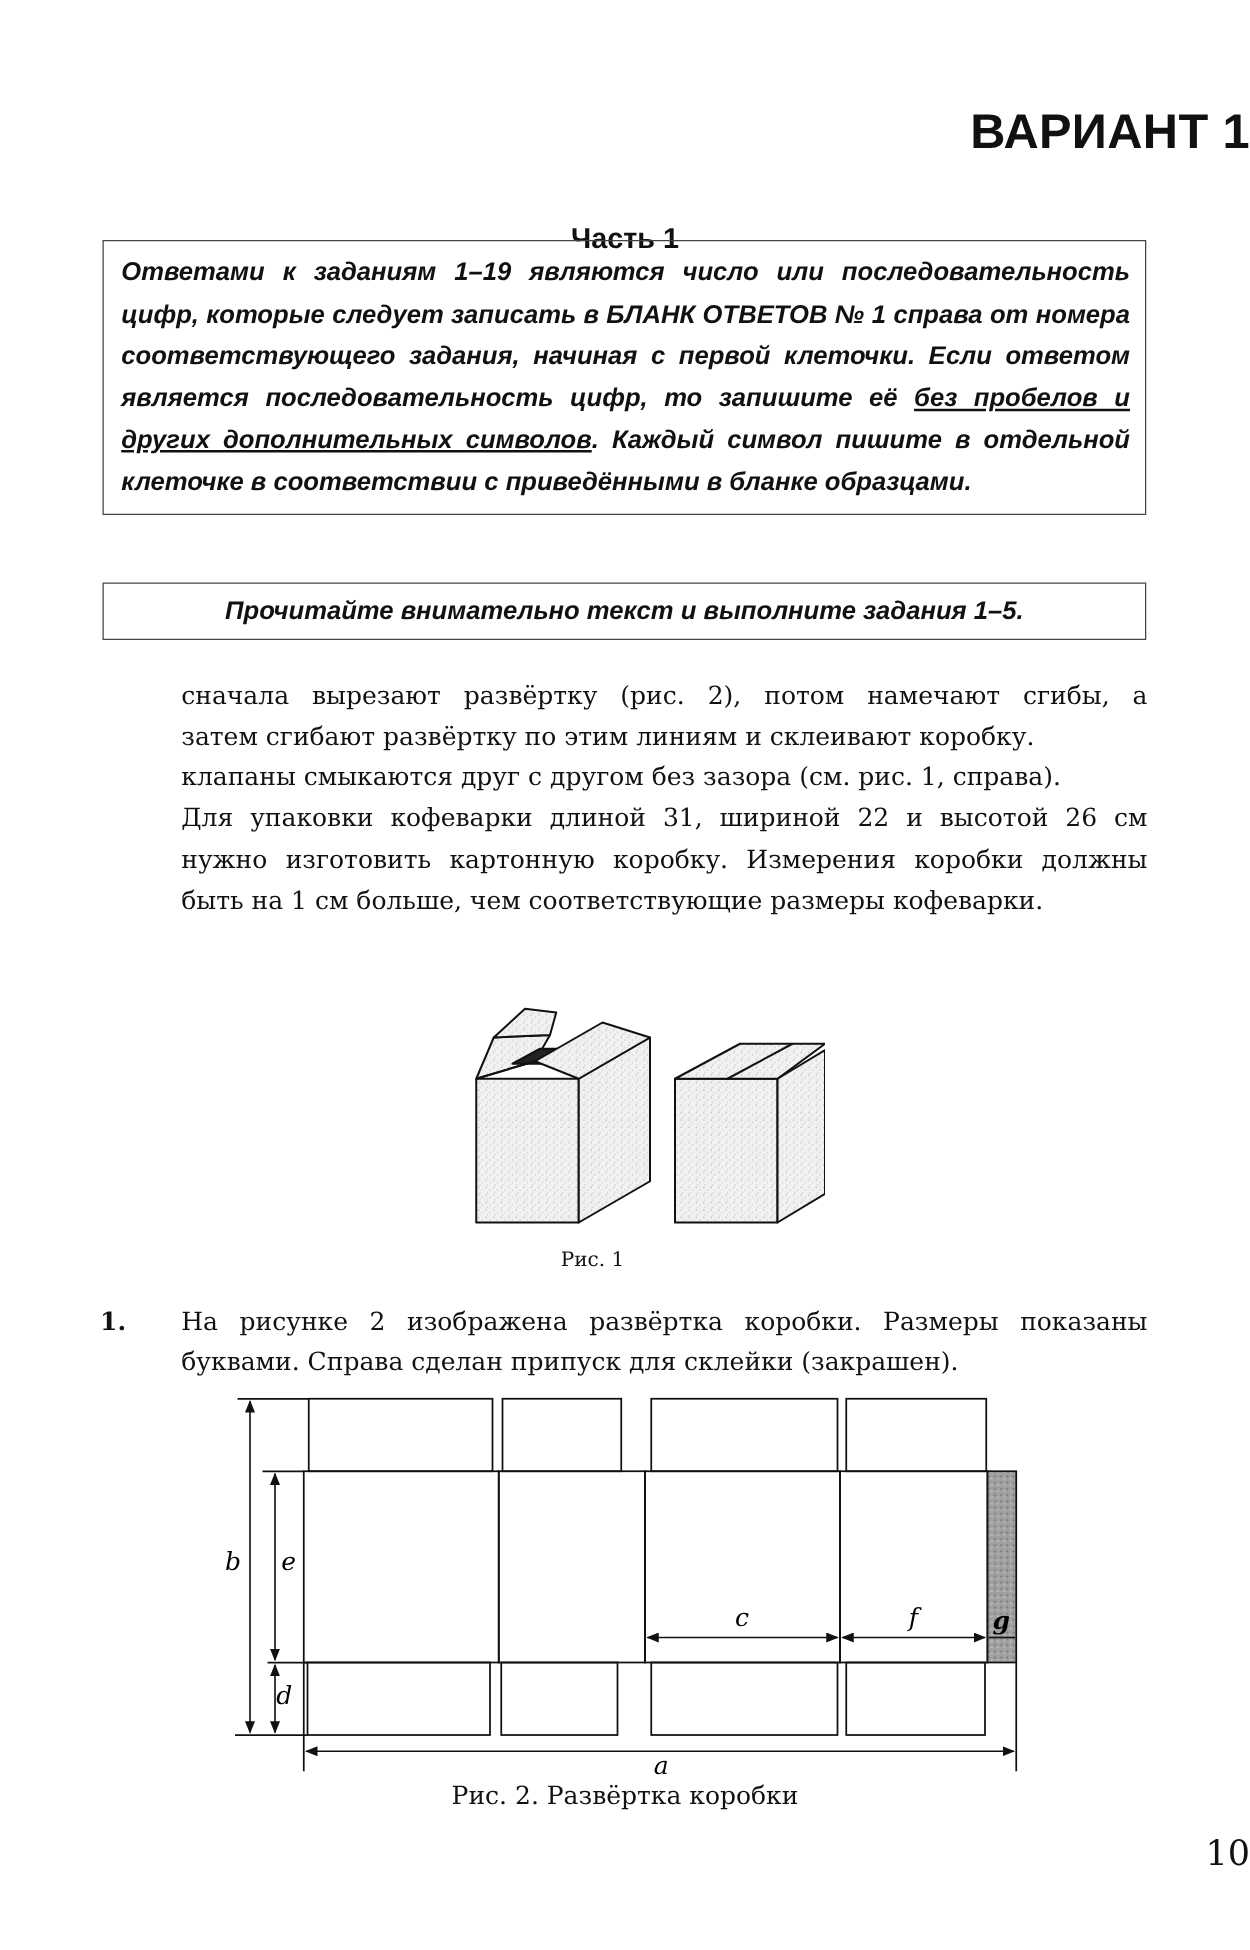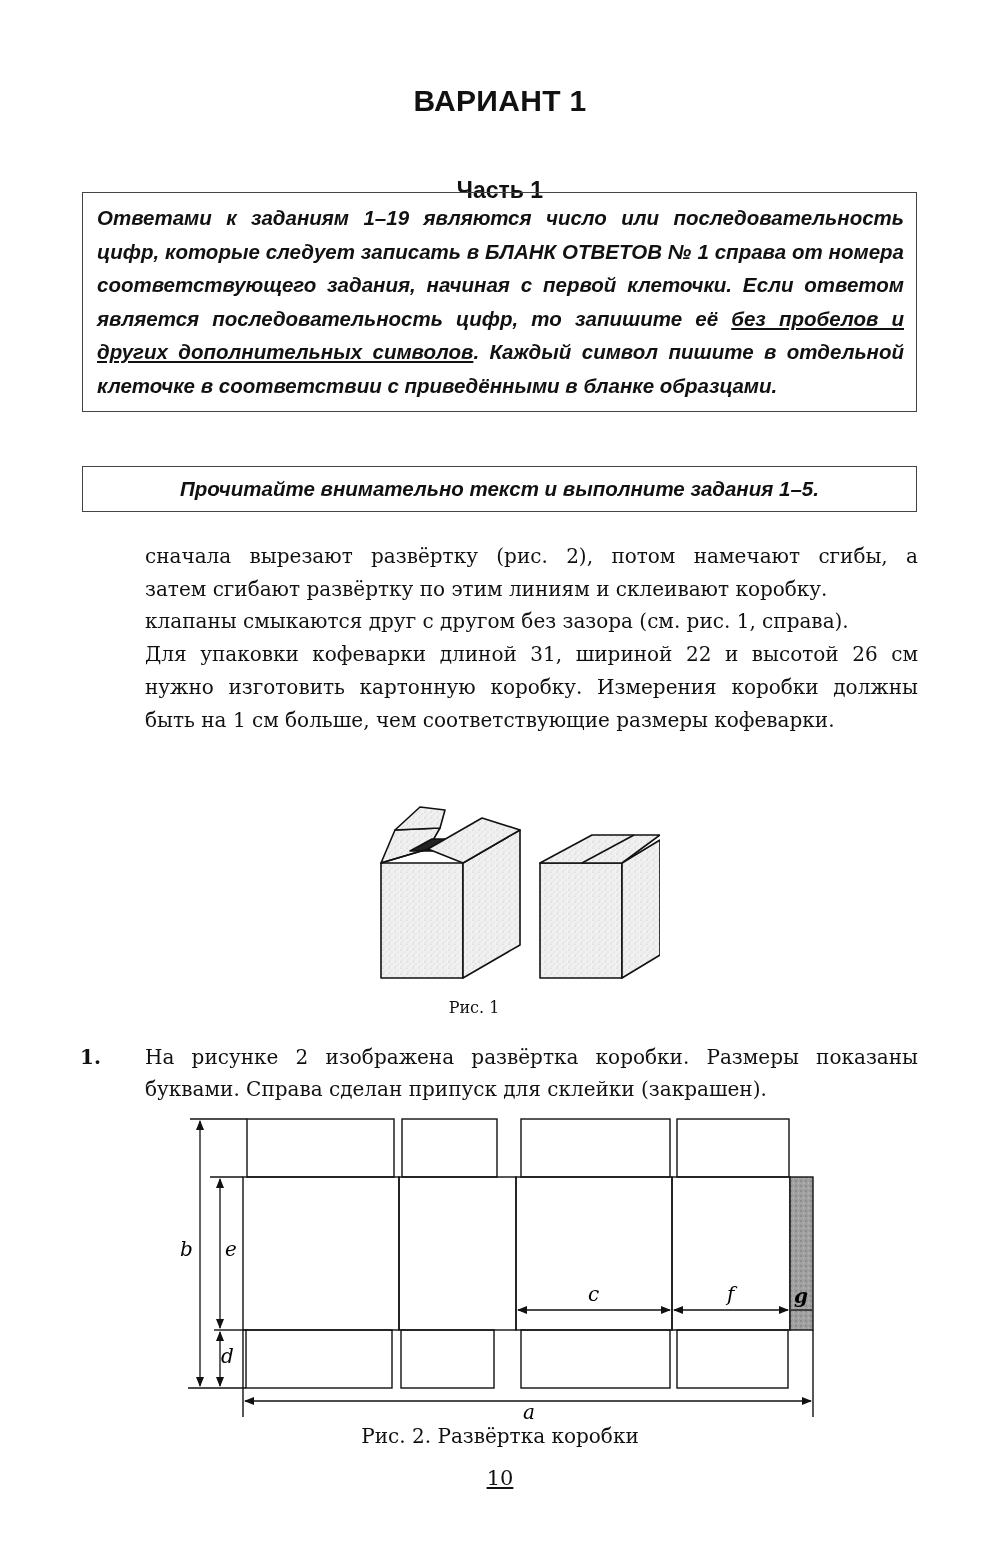--- a/index.html
+++ b/index.html
@@ -1,21 +1,21 @@
 <!DOCTYPE html>
 <html><head>
 <meta charset="utf-8">
 <style>
   html, body { margin: 0; padding: 0; background: #ffffff; }
   body { width: 1000px; height: 1560px; position: relative; overflow: hidden; color: #111; }
   .sans { font-family: "Liberation Sans", "DejaVu Sans", sans-serif; }
   .serif { font-family: "DejaVu Serif", "Liberation Serif", serif; }
 
-  .title { position: absolute; left: 0; width: 1000px; top: 84px; text-align: center;
-           font-size: 30px; font-weight: bold; letter-spacing: 0.3px; }
+  .title { position: absolute; left: 0; width: 1000px; top: 84px; text-align: right;
+           font-size: 39px; font-weight: bold; letter-spacing: 0.3px; }
   .subtitle { position: absolute; left: 0; width: 1000px; top: 144px; text-align: center;
               font-size: 23px; font-weight: bold; margin-top: 33px; }
 
   .framebox { position: absolute; left: 82px; width: 835px; border: 1.5px solid #444;
               box-sizing: border-box; font-weight: bold; font-style: italic; }
   .instr { top: 192px; height: 220px; padding: 8px 12px 0 14px; font-size: 20.5px; line-height: 33.6px; }
   .instr p { margin: 0; text-align: justify; text-align-last: left; }
   .instr .u { text-decoration: underline; }
   .readbox { top: 466px; height: 46px; font-size: 20.5px; text-align: center; line-height: 44px; }
 
@@ -27,21 +27,21 @@
   .fig1-cap { position: absolute; left: 0; width: 948px; top: 998px; text-align: center; font-size: 16px; }
 
   .task { position: absolute; left: 80px; top: 1041px; width: 840px; font-size: 20px; line-height: 32px; }
   .task-num { position: absolute; left: 0; top: 0; font-weight: bold; }
   .task-text { position: absolute; left: 65px; width: 773px; }
   .task-text .line { display: block; text-align: justify; text-align-last: justify; }
   .task-text .line.last { text-align-last: left; }
 
   .fig2 { position: absolute; left: 170px; top: 1105px; width: 670px; height: 315px; }
   .fig2-cap { position: absolute; left: 0; width: 1000px; top: 1424px; text-align: center; font-size: 20px; }
-  .pagenum { position: absolute; left: 0; width: 1000px; top: 1466px; text-align: center; font-size: 21px; text-decoration: underline; }
+  .pagenum { position: absolute; left: 0; width: 1000px; top: 1466px; text-align: right; font-size: 28px; }
   .dimlbl { font-family: "DejaVu Serif", "Liberation Serif", serif; font-style: italic; font-size: 20px; }
 </style>
 </head>
 <body>
 
 <div class="title sans">ВАРИАНТ 1</div>
 <div class="subtitle sans">Часть 1</div>
 
 <div class="framebox instr sans">
   <p><span>Ответами к заданиям 1–19 являются число или последователь­ность цифр, которые следует записать в БЛАНК ОТВЕТОВ № 1 справа от номера соответствующего задания, начиная с первой клеточки. Если ответом является последовательность цифр, то запишите её </span><span class="u">без пробелов и других дополнительных символов</span><span>. Каждый символ пишите в отдельной клеточке в соответствии с приведёнными в бланке образцами.</span></p>

